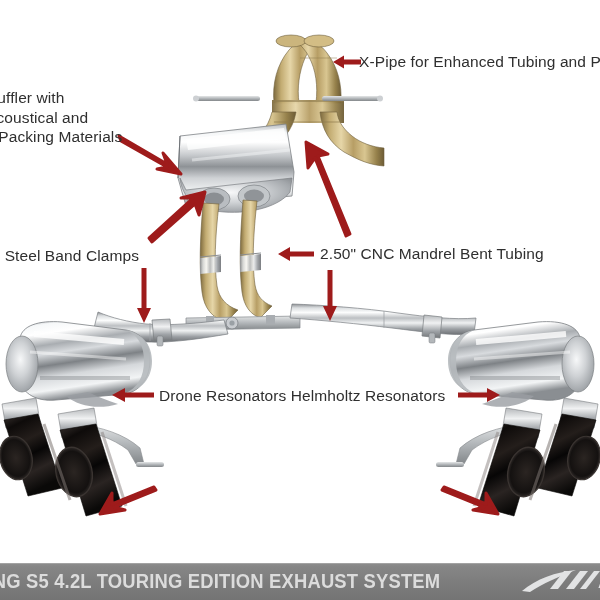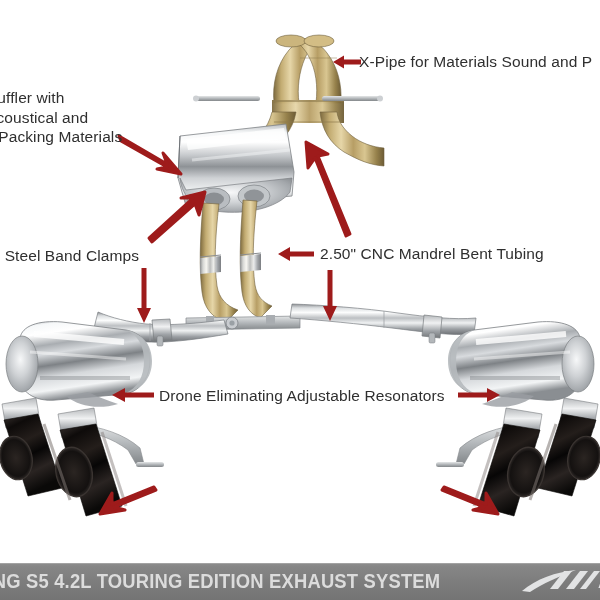--- a/index.html
+++ b/index.html
@@ -354,27 +354,27 @@
   </div>
 
   <div class="arrow" style="left:440px;top:490px;">
     <svg width="60" height="30">
         <path d="M2 0 L44 17 L33 20 L58 24 L46 3 L46 14 L4 -3 Z" fill="#9e1b1b" stroke="#9e1b1b" stroke-width="3" stroke-linejoin="round"></path>
       </svg>
   </div>
 
   <div class="anno" style="left:-42px;top:88px;"><span>tral Muffler with</span><br><span>site Acoustical and</span><br><span>Steel Packing Materials</span></div>
 
-  <div class="anno" style="left:359px;top:52px;">X-Pipe for Materials Sound and P</div>
+  <div class="anno" style="left:359px;top:52px;">X-Pipe for Enhanced Tubing and P</div>
 
   <div class="anno" style="left:-40px;top:246px;">inless Steel Band Clamps</div>
 
   <div class="anno" style="left:320px;top:244px;">2.50" CNC Mandrel Bent Tubing</div>
 
-  <div class="anno" style="left:159px;top:386px;">Drone Eliminating Adjustable Resonators</div>
+  <div class="anno" style="left:159px;top:386px;">Drone Resonators Helmholtz Resonators</div>
 
 
   <div id="titlebar">
     <div id="bartext">NING S5 4.2L TOURING EDITION EXHAUST SYSTEM</div>
     <div id="awe-logo">
       <svg width="96" height="26" viewBox="0 0 96 26" xmlns="http://www.w3.org/2000/svg">
         <path d="M2 22 C16 10 36 3 56 1 C40 7 22 15 10 23 Z" fill="#e2e3e4"></path>
         <path d="M30 20 L44 2 L52 2 L38 20 Z" fill="#e2e3e4"></path>
         <path d="M46 20 L60 2 L68 2 L54 20 Z" fill="#e2e3e4"></path>
         <path d="M60 20 L74 2 L80 2 L66 20 Z" fill="#e2e3e4"></path>

